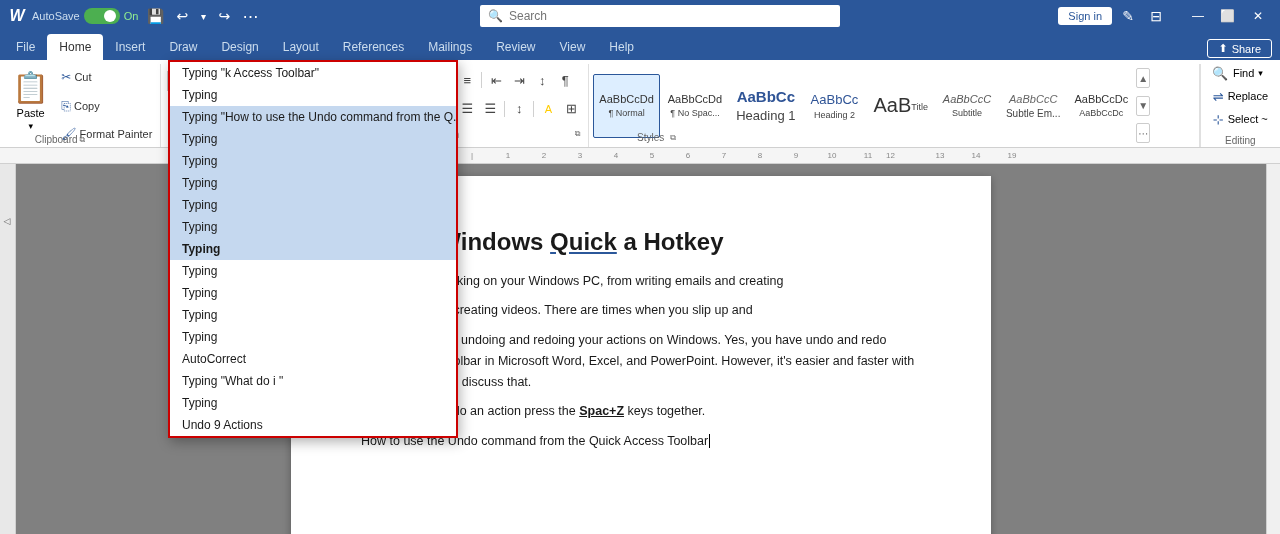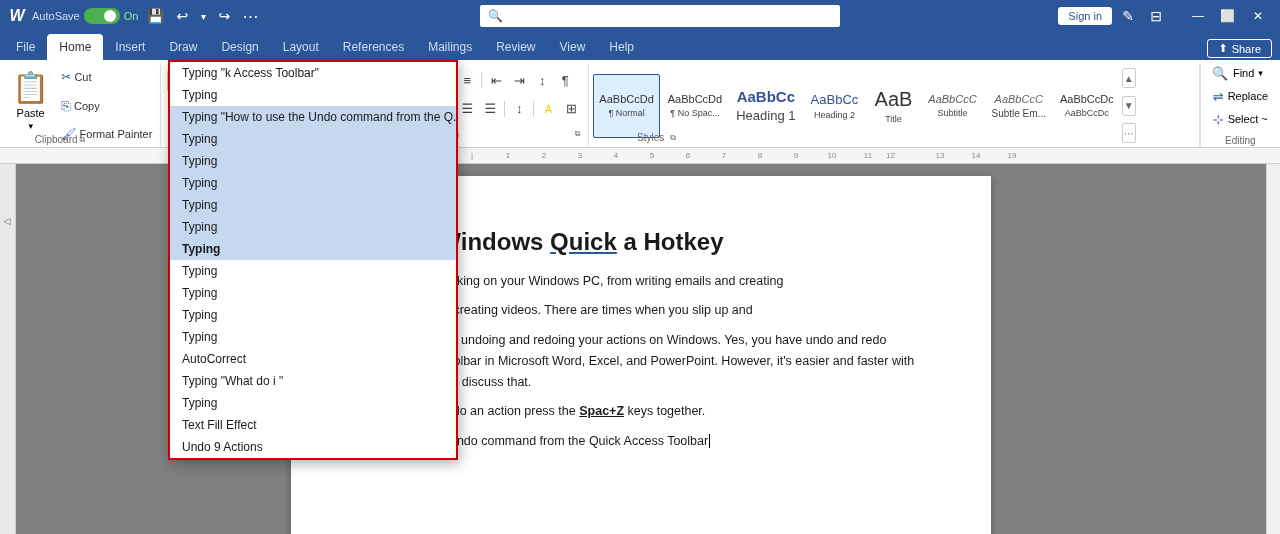--- a/index.html
+++ b/index.html
@@ -186,20 +186,21 @@
       </div>
     </div>
 
     <div class="doc-title">
       <span style="font-size:12px;">How to Redo in Windows With a Hotkey-Test</span>
       <span style="font-size:10px; cursor:pointer;">▾</span>
     </div>
 
     <div style="position:absolute; left:480px; top:5px; width:360px; height:22px; background:white; border-radius:2px; display:flex; align-items:center; padding:0 8px; gap:6px;">
       <span style="color:#666; font-size:12px;">🔍</span>
+      <input type="text" style="border: none; outline: none; font-size: 12px; flex: 1 1 0%; color: rgb(102, 102, 102); background: transparent;" placeholder="Search">
     </div>
 
     <div class="title-bar-right">
       <button class="sign-in-btn">Sign in</button>
       <div class="title-bar-icon-btn">✎</div>
       <div class="title-bar-icon-btn">⊟</div>
     </div>
     <div class="window-controls">
       <div class="wc-btn">—</div>
       <div class="wc-btn">⬜</div>
@@ -330,21 +331,21 @@
         <div style="display:flex; flex-direction:column; align-items:center; padding:2px 5px; cursor:pointer; border:1px solid transparent; border-radius:2px; min-width:62px; height:64px; justify-content:center;">
           <span style="font-size:15px; color:#2f5496; font-weight:bold;">AaBbCc</span>
           <span style="font-size:13px; color:#444; margin-top:3px;">Heading 1</span>
         </div>
 
         <div style="display:flex; flex-direction:column; align-items:center; padding:2px 5px; cursor:pointer; border:1px solid transparent; border-radius:2px; min-width:62px; height:64px; justify-content:center;">
           <span style="font-size:13px; color:#2f5496;">AaBbCc</span>
           <span style="font-size:9px; color:#444; margin-top:3px;text-align:center;">Heading 2</span>
         </div>
 
-        <div style="display:flex; flex-direction:column; align-items:center; padding:2px 5px; cursor:pointer; border:1px solid transparent; border-radius:2px; min-width:52px; height:64px; justify-content:center;">
+        <div style="display:flex; flex-direction:row; align-items:center; padding:2px 5px; cursor:pointer; border:1px solid transparent; border-radius:2px; min-width:52px; height:64px; justify-content:center;">
           <span style="font-size:20px; color:#333; font-weight:300;">AaB</span>
           <span style="font-size:9px; color:#444; margin-top:3px;">Title</span>
         </div>
 
         <div style="display:flex; flex-direction:column; align-items:center; padding:2px 5px; cursor:pointer; border:1px solid transparent; border-radius:2px; min-width:62px; height:64px; justify-content:center;">
           <span style="font-size:11px; color:#595959; font-style:italic;">AaBbCcC</span>
           <span style="font-size:9px; color:#444; margin-top:3px;">Subtitle</span>
         </div>
 
         <div style="display:flex; flex-direction:column; align-items:center; padding:2px 5px; cursor:pointer; border:1px solid transparent; border-radius:2px; min-width:62px; height:64px; justify-content:center;">
@@ -460,17 +461,16 @@
     <div class="undo-item highlighted">Typing</div>
     <div class="undo-item highlighted">Typing</div>
     <div class="undo-item highlighted" style="font-weight:600;">Typing</div>
     <div class="undo-item">Typing</div>
     <div class="undo-item">Typing</div>
     <div class="undo-item">Typing</div>
     <div class="undo-item">Typing</div>
     <div class="undo-item">AutoCorrect</div>
     <div class="undo-item">Typing "What do i "</div>
     <div class="undo-item">Typing</div>
-    <div class="undo-item">Text Fill Effect</div>
     <div class="undo-item">Undo 9 Actions</div>
   </div>
 
 </div>
 
 </body></html>

